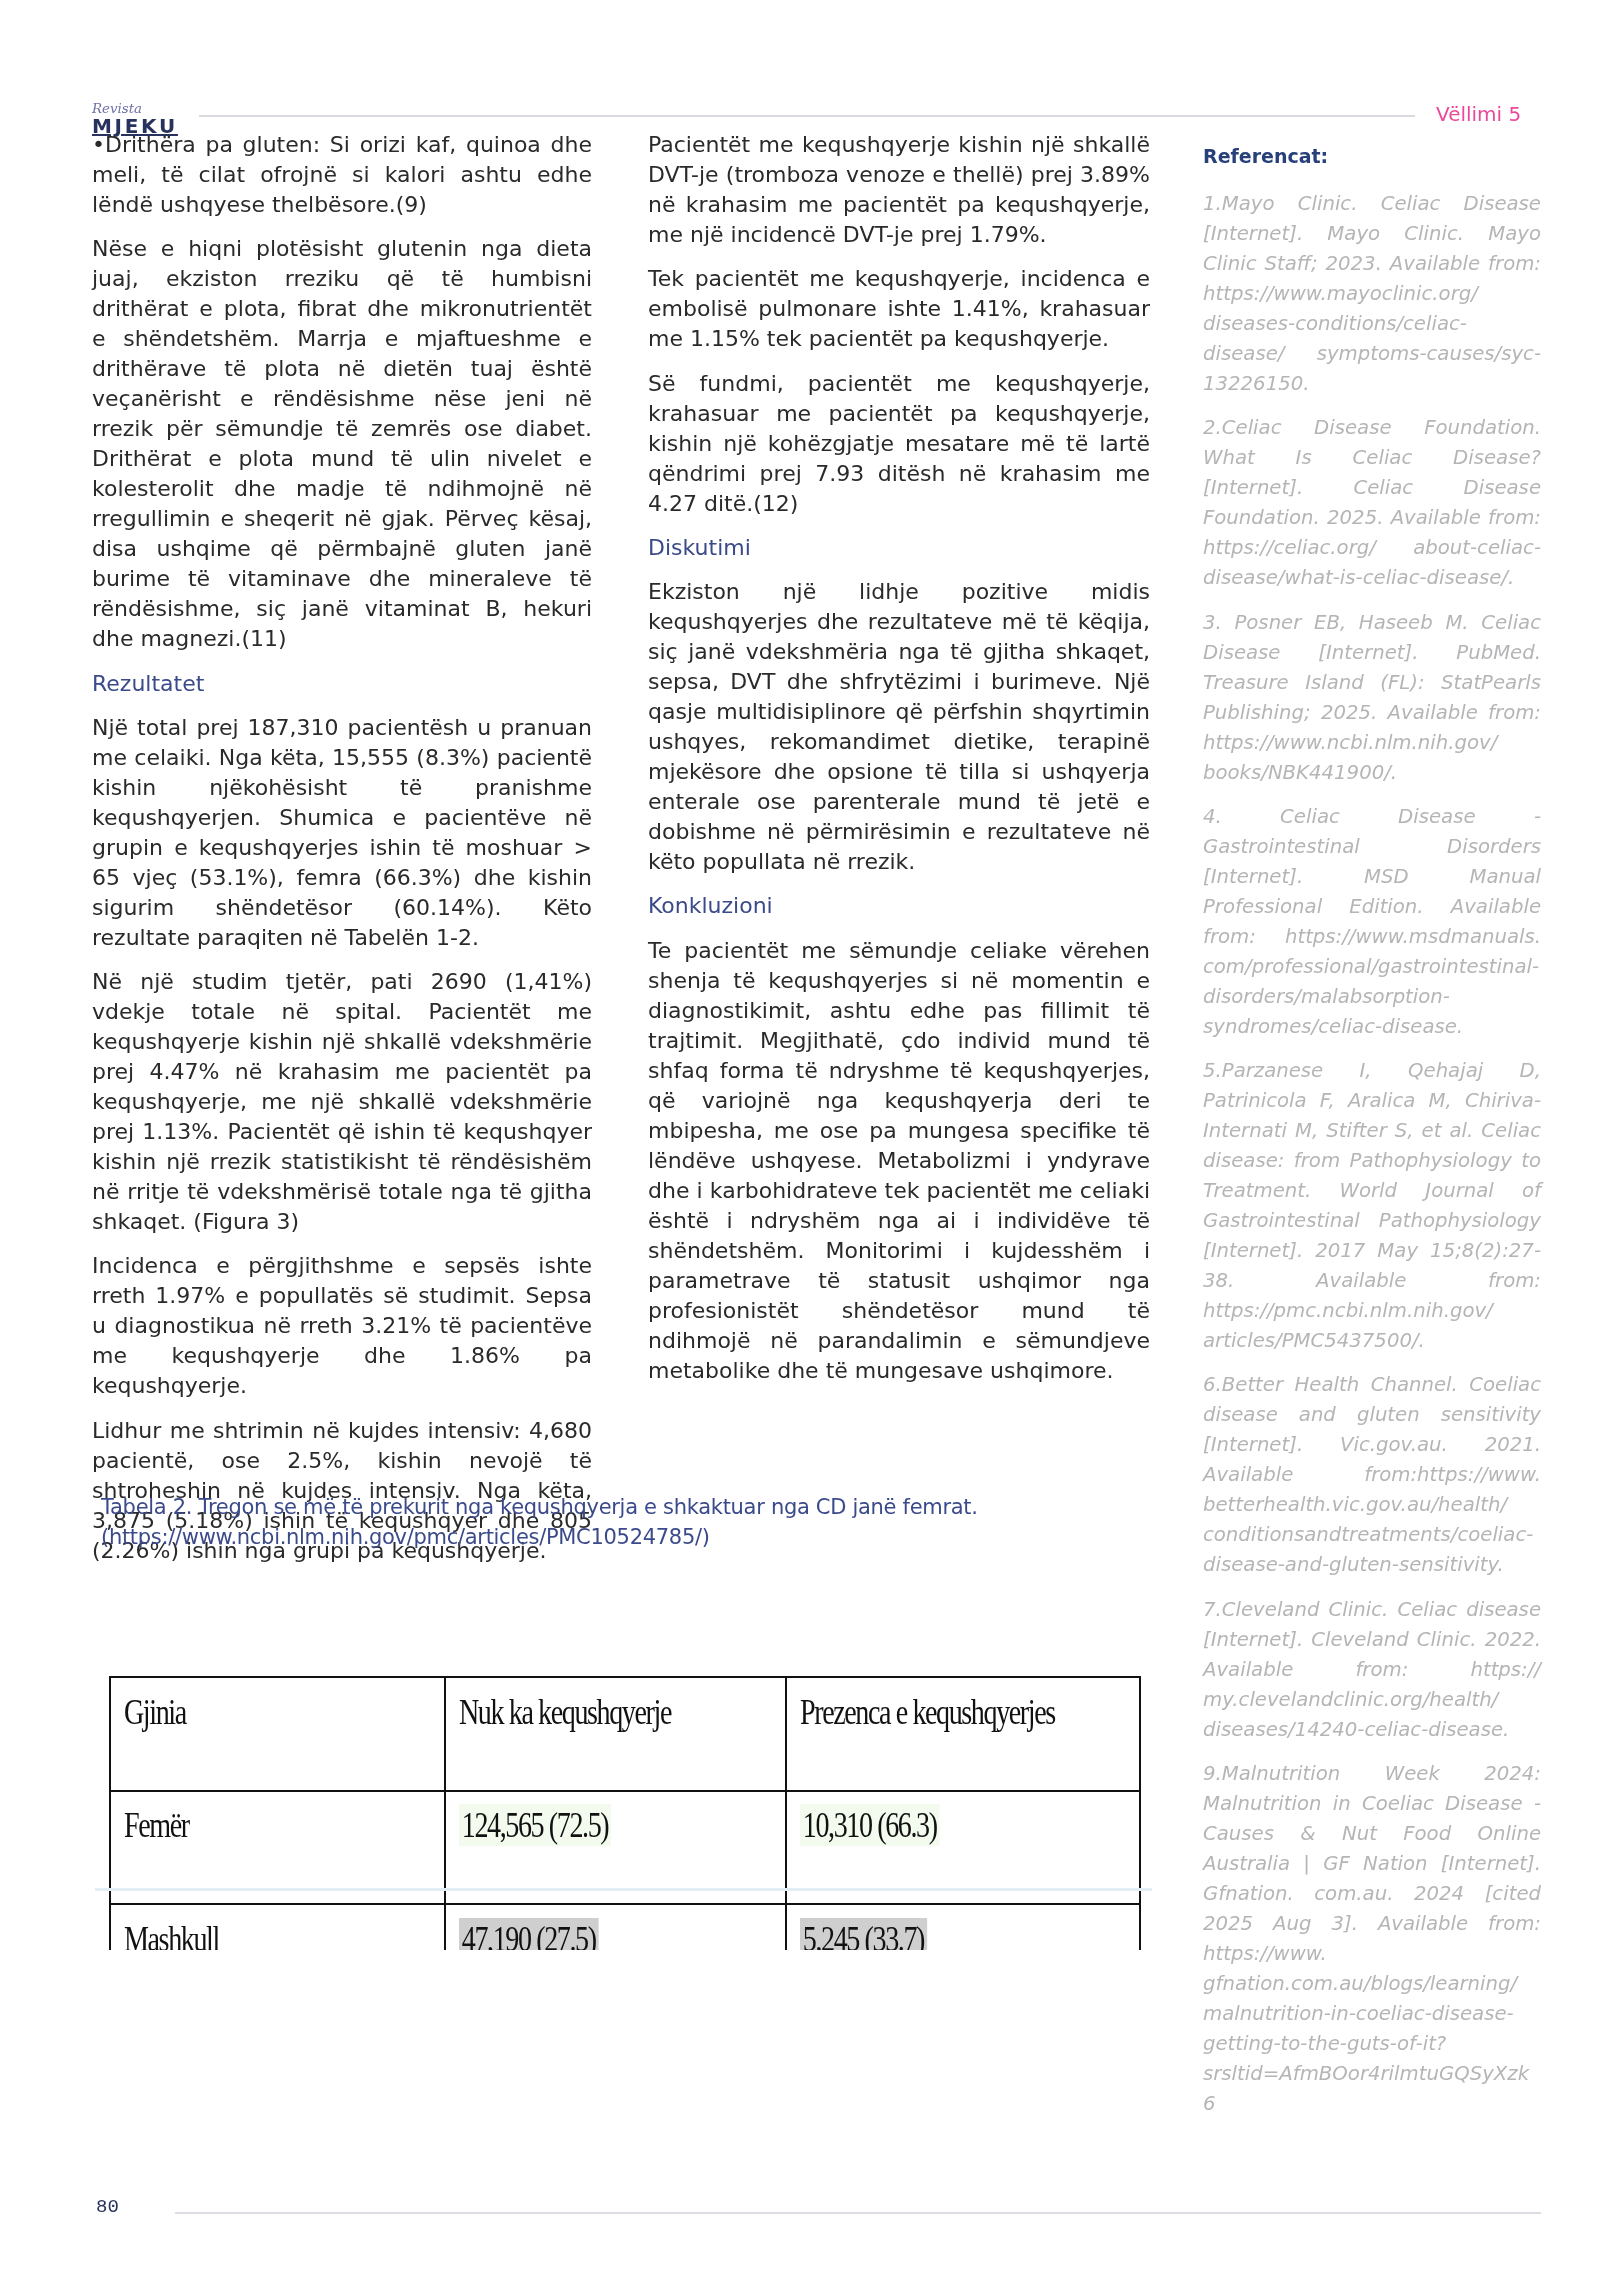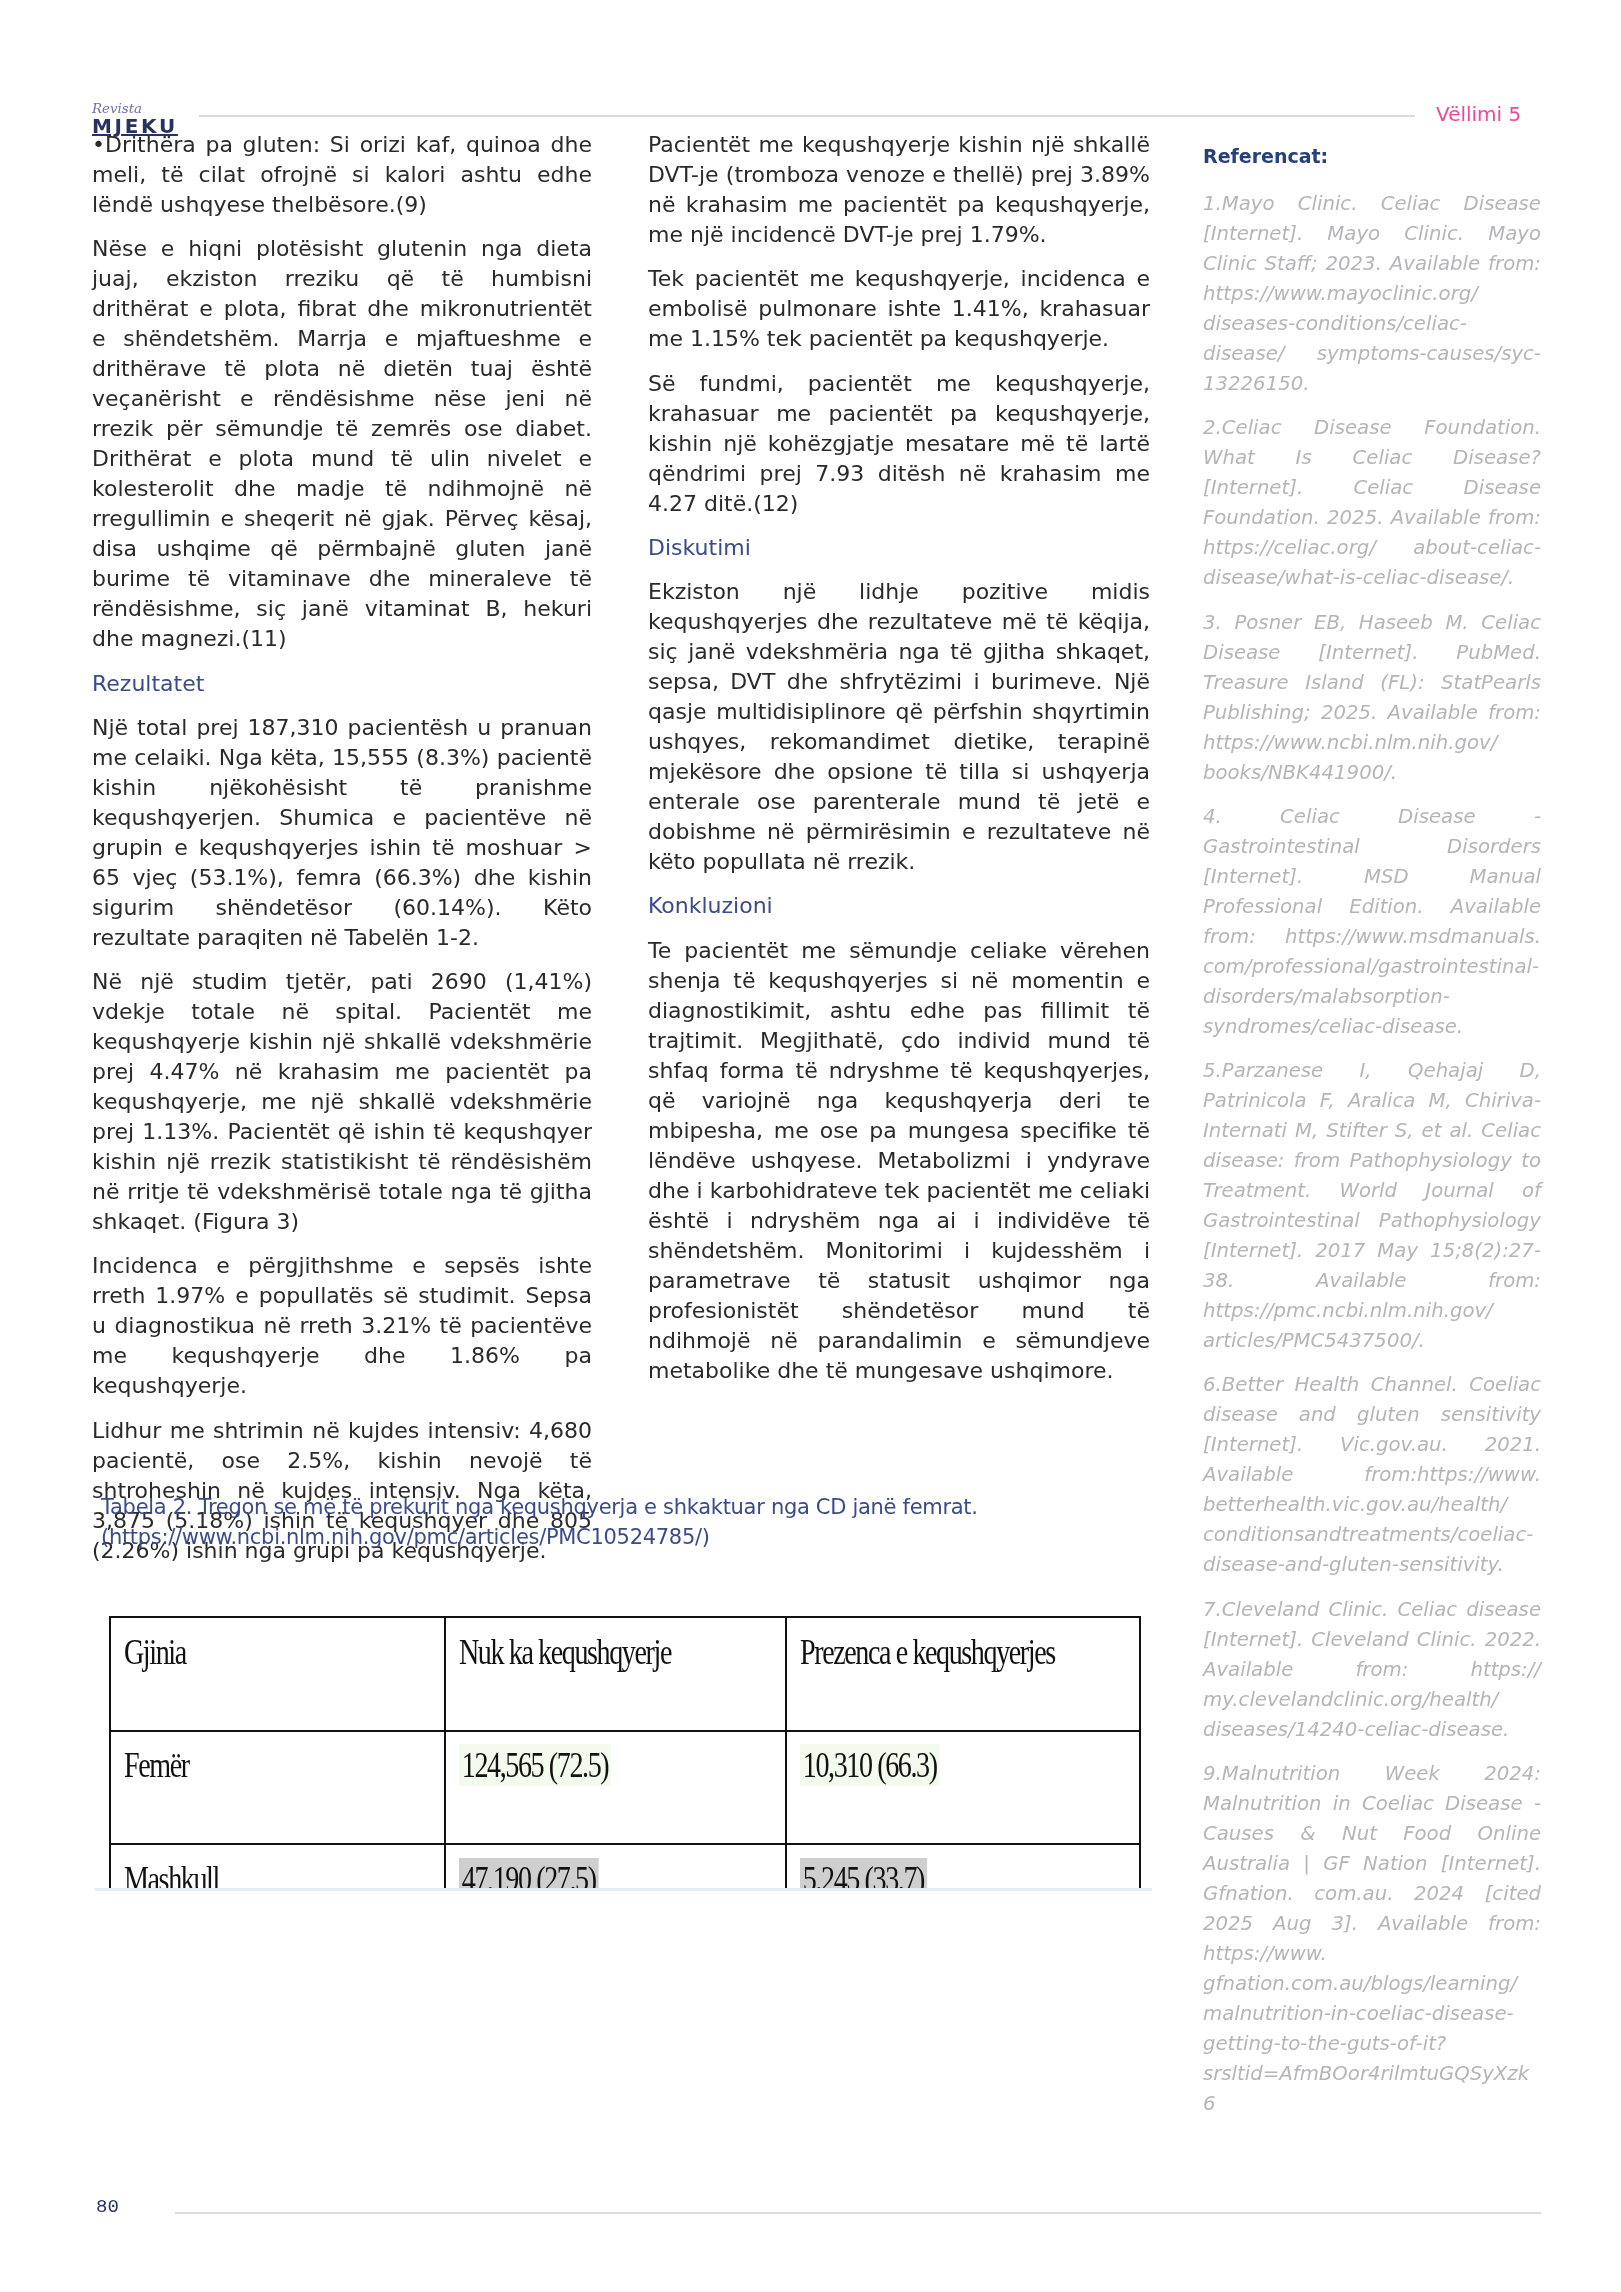--- a/index.html
+++ b/index.html
@@ -16,21 +16,21 @@
   .col1 { left:92px; width:500px; }
   .col2 { left:648px; width:502px; }
   .section-title { color:#3b4a8a; font-size:22px; margin:0 0 14.3px 0; line-height:30px; }
 
   .refs { position:absolute; left:1203px; top:142px; width:338px; }
   .refs-title { font-weight:bold; font-size:19px; color:#27407a; margin:0 0 18px 0; line-height:29px; }
   .refs p { margin:0 0 14.3px 0; font-size:19.7px; line-height:30px; color:#b5b5b8; font-style:italic; font-weight:300; text-align:justify; word-break:break-word; }
 
   .caption { position:absolute; left:101px; top:1492px; width:1057px; font-size:21px; line-height:30px; color:#3b4a8a; letter-spacing:-0.3px; }
 
-  .table-wrap { position:absolute; left:109px; top:1616px; width:1116px; height:274px; overflow:hidden; }
+  .table-wrap { position:absolute; left:109px; top:1676px; width:1116px; height:274px; overflow:hidden; }
   table.data { border-collapse:collapse; width:1032px; font-family:"Liberation Serif", "DejaVu Serif", serif; }
   table.data td { border:2.7px solid #111; vertical-align:top; padding:12.5px 12.5px 0 12.5px; font-size:36px; letter-spacing:-1.8px; color:#111; transform-origin:left; }
   table.data td .txt { display:inline-block; transform:scaleX(0.78); transform-origin:left; white-space:nowrap; }
   table.data tr.h td { height:99px; }
   table.data tr.r1 td { height:99px; }
   table.data tr.r2 td { height:72px; border-bottom:none; }
   .hl-green { background:#f3fbee; padding:0 3.6px; }
   .hl-grey { background:#cfcfcf; padding:0 3.6px; }
   .table-base { position:absolute; left:95px; top:1888px; width:1057px; height:2.7px; background:#e3eef4; }
 

